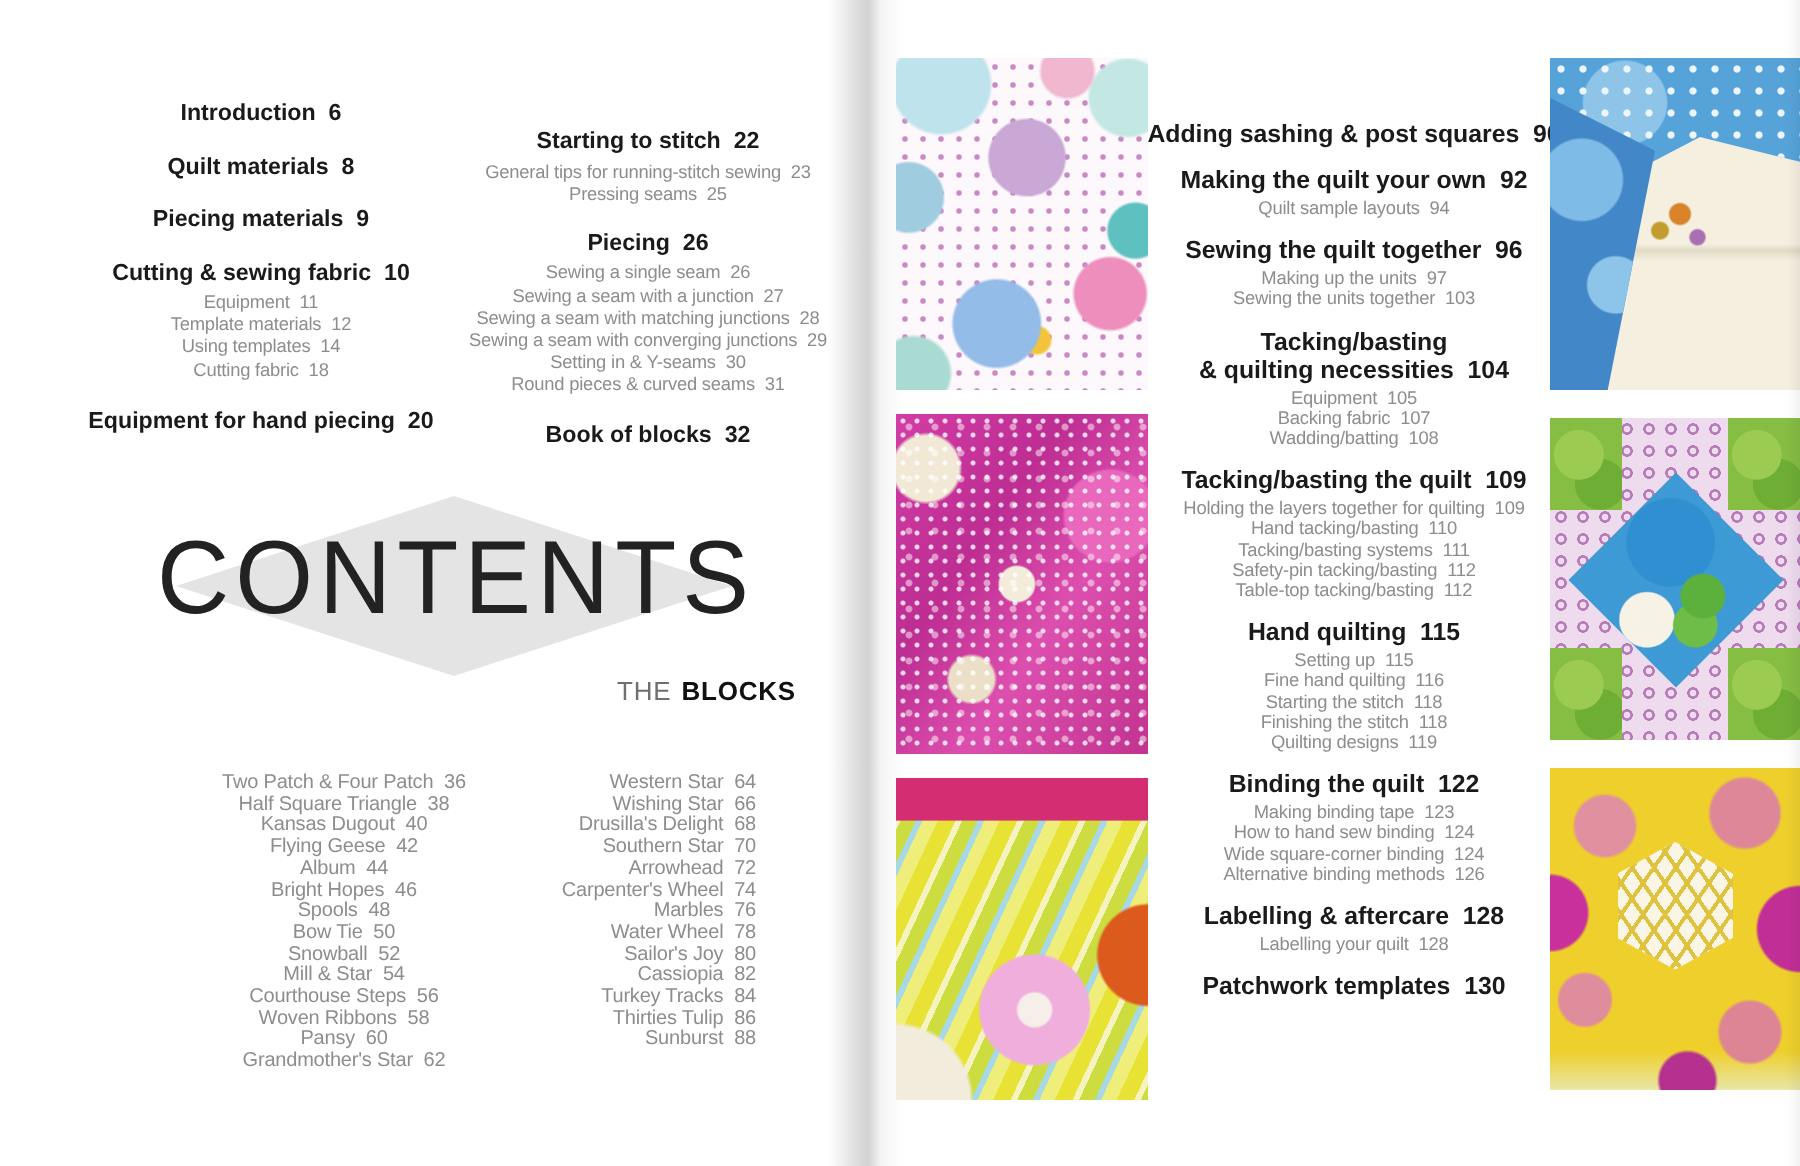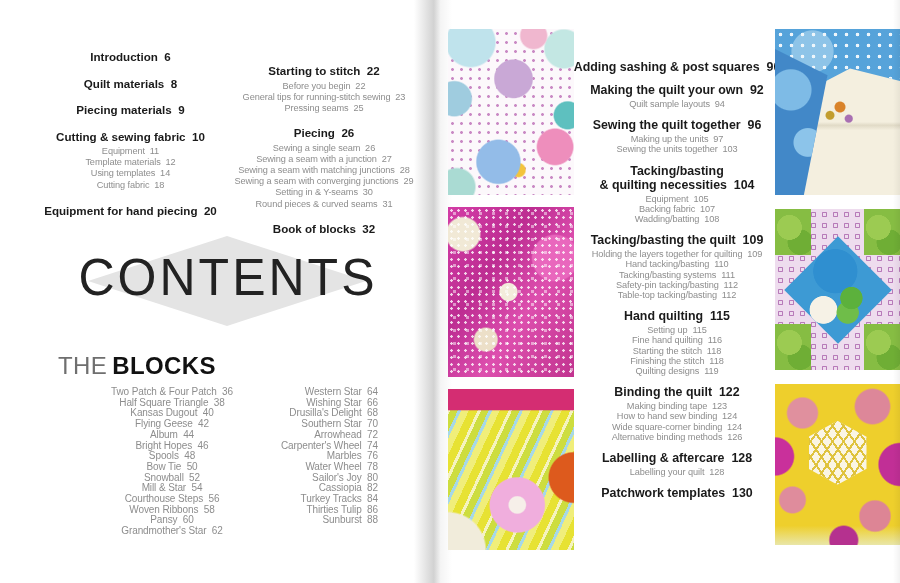--- a/index.html
+++ b/index.html
@@ -12,29 +12,29 @@
   #col-right{left:562px;top:60px;width:230px;}
   .toc-section{margin-bottom:13px;}
   #col-left2 .toc-section{margin-bottom:12px;}
   #col-right .toc-section{margin-bottom:9px;}
   .sec-title{font-size:11.6px;line-height:13.5px;font-weight:700;color:#1a1a1a;
              margin-bottom:3px;white-space:pre-line;letter-spacing:0;}
   #col-right .sec-title{font-size:12.4px;line-height:14px;margin-bottom:2px;}
   .sub-item{font-size:9.2px;line-height:11.2px;color:#8d8d8d;white-space:pre;letter-spacing:-0.1px;}
   #col-right .sub-item{line-height:10.2px;}
   
-  .contents-wrap{position:absolute;left:58px;top:232px;width:340px;height:98px;}
+  .contents-wrap{position:absolute;left:58px;top:244px;width:340px;height:98px;}
   .diamond{position:absolute;left:30px;top:4px;width:278px;height:90px;background:#e4e4e4;
            clip-path:polygon(50% 0,100% 50%,50% 100%,0 50%);}
   .contents-title{position:absolute;left:0;top:16px;width:100%;text-align:center;
                   font-size:50px;font-weight:100;letter-spacing:3px;color:#222;
                   font-family:"Liberation Sans",sans-serif;transform:scaleY(1.04);}
   
-  .blocks-heading{position:absolute;left:58px;top:352px;width:340px;text-align:left;
-                  font-size:24px;letter-spacing:0.4px;}
+  .blocks-heading{position:absolute;left:58px;top:338px;width:340px;text-align:right;
+                  font-size:13px;letter-spacing:0.4px;}
   .blocks-heading .the{color:#6f6f6f;font-weight:400;}
   .blocks-heading .blk{color:#111;font-weight:800;margin-left:5px;}
   .blocks-col{position:absolute;text-align:center;}
   #blocks1{left:88px;top:387px;width:168px;}
   #blocks2{left:222px;top:387px;width:156px;text-align:right;}
   .block-item{font-size:10px;line-height:10.7px;color:#8d8d8d;white-space:pre;letter-spacing:-0.1px;}
   
   #gutter{position:absolute;left:414px;top:0;width:38px;height:583px;
           background:linear-gradient(to right,rgba(120,120,120,0) 0%,rgba(105,105,105,0.30) 52%,
                      rgba(150,150,150,0.10) 70%,rgba(255,255,255,0) 100%);}
@@ -146,21 +146,20 @@
         <div class="sub-item">Using templates&nbsp;&nbsp;14</div>
         <div class="sub-item">Cutting fabric&nbsp;&nbsp;18</div>
       </div>
       <div class="toc-section">
         <div class="sec-title">Equipment for hand piecing&nbsp;&nbsp;20</div>
       </div>
     </div>
   <div class="col" id="col-left2">
       <div class="toc-section">
         <div class="sec-title">Starting to stitch&nbsp;&nbsp;22</div>
-        <div class="sub-item">Before you begin&nbsp;&nbsp;22</div>
         <div class="sub-item">General tips for running-stitch sewing&nbsp;&nbsp;23</div>
         <div class="sub-item">Pressing seams&nbsp;&nbsp;25</div>
       </div>
       <div class="toc-section">
         <div class="sec-title">Piecing&nbsp;&nbsp;26</div>
         <div class="sub-item">Sewing a single seam&nbsp;&nbsp;26</div>
         <div class="sub-item">Sewing a seam with a junction&nbsp;&nbsp;27</div>
         <div class="sub-item">Sewing a seam with matching junctions&nbsp;&nbsp;28</div>
         <div class="sub-item">Sewing a seam with converging junctions&nbsp;&nbsp;29</div>
         <div class="sub-item">Setting in &amp; Y-seams&nbsp;&nbsp;30</div>

